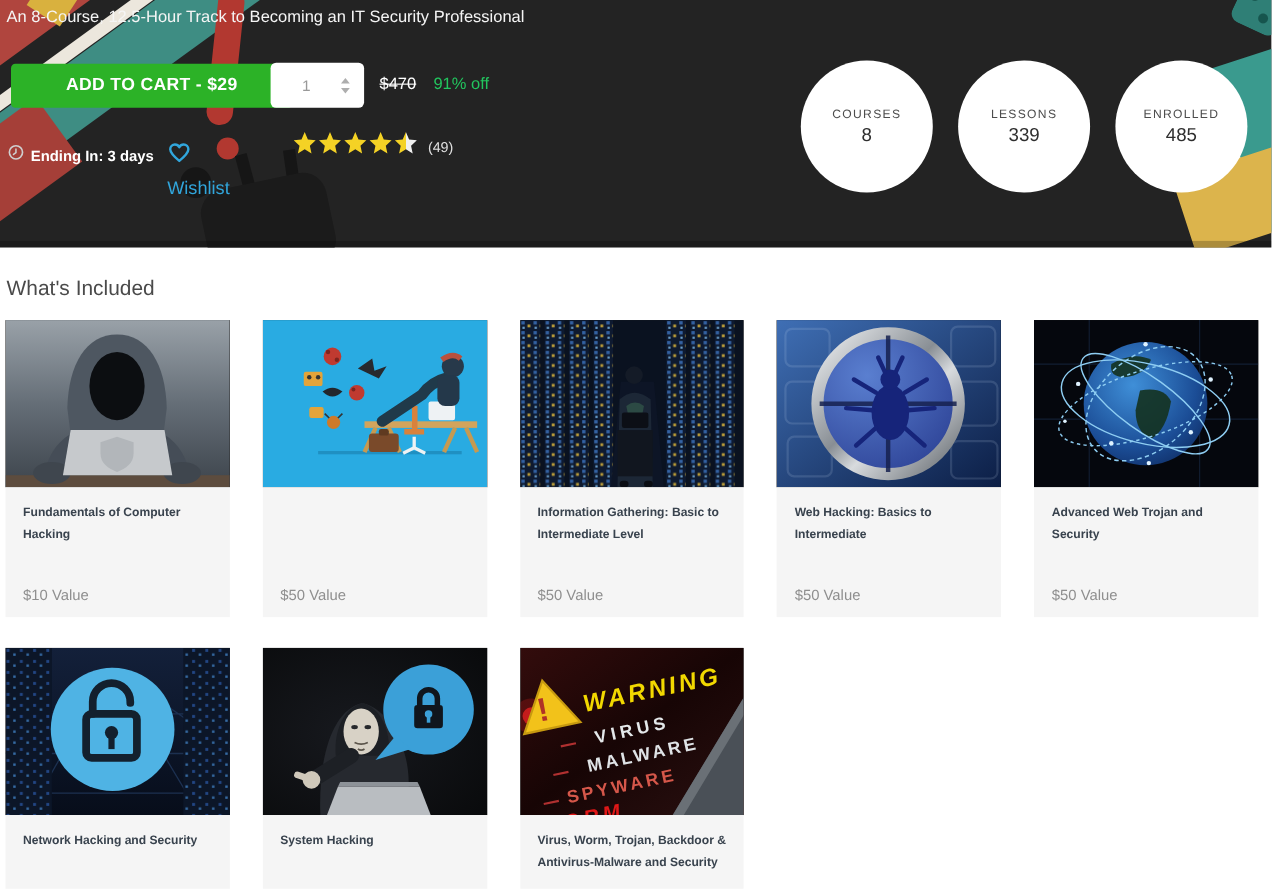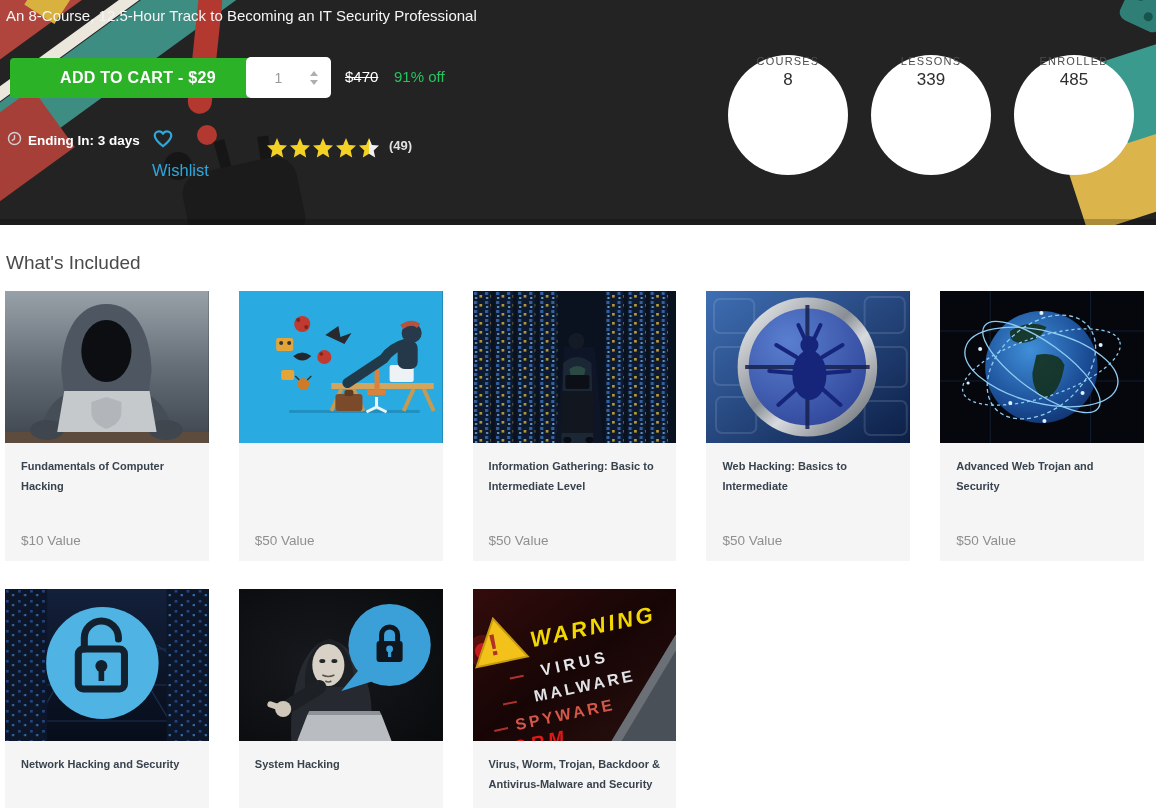--- a/index.html
+++ b/index.html
@@ -58,25 +58,25 @@
   .qty{position:absolute;left:246px;top:57px;width:85px;height:41px;background:#fff;border-radius:5px;
        display:flex;align-items:center;}
   .qty-val{flex:1;text-align:center;padding-right:20px;color:#999;font-size:14px;}
   .qty-arrows{position:absolute;right:12px;top:0;height:100%;display:flex;align-items:center;cursor:pointer;}
   .price-old{position:absolute;left:345px;top:68px;font-size:15px;color:#fff;text-decoration:line-through;}
   .price-off{position:absolute;left:394px;top:68px;font-size:15px;color:#22c55e;}
   .ending-group{position:absolute;left:7px;top:131px;display:flex;align-items:center;gap:6px;}
   .ending-label{color:#fff;font-size:13.5px;font-weight:700;}
   .wishlist-group{position:absolute;left:152px;top:128px;display:flex;align-items:flex-start;gap:9px;cursor:pointer;flex-direction:column;}
   .wishlist-label{color:var(--wishlist-blue);font-size:16.5px;}
-  .rating-group{position:absolute;left:267px;top:138px;display:flex;align-items:flex-start;gap:10px;font-weight:bold;}
+  .rating-group{position:absolute;left:267px;top:120px;display:flex;align-items:flex-end;gap:10px;}
   .rating-count{color:#e0e0e0;font-size:13px;}
   .stats{position:absolute;left:728px;top:55px;display:flex;gap:23px;}
   .stat-circle{width:120px;height:120px;border-radius:50%;background:#fff;display:flex;flex-direction:column;
-               align-items:center;gap:3px;}
+               align-items:center;justify-content:center;gap:3px;}
   .stat-label{font-size:11px;letter-spacing:1.2px;color:#4d4d4d;}
   .stat-value{font-size:17px;color:#2e2e2e;}
 
   
   .included{padding:27px 12px 0 5px;}
   .included h2{margin:0 0 17px 1px;font-size:19px;font-weight:400;color:var(--heading-gray);}
   .grid{display:grid;grid-template-columns:repeat(5,1fr);gap:28px 30px;}
   .card{cursor:pointer;}
   .card-img{width:100%;height:152px;overflow:hidden;background:#111;}
   .card-img svg{display:block;width:100%;height:100%;}

